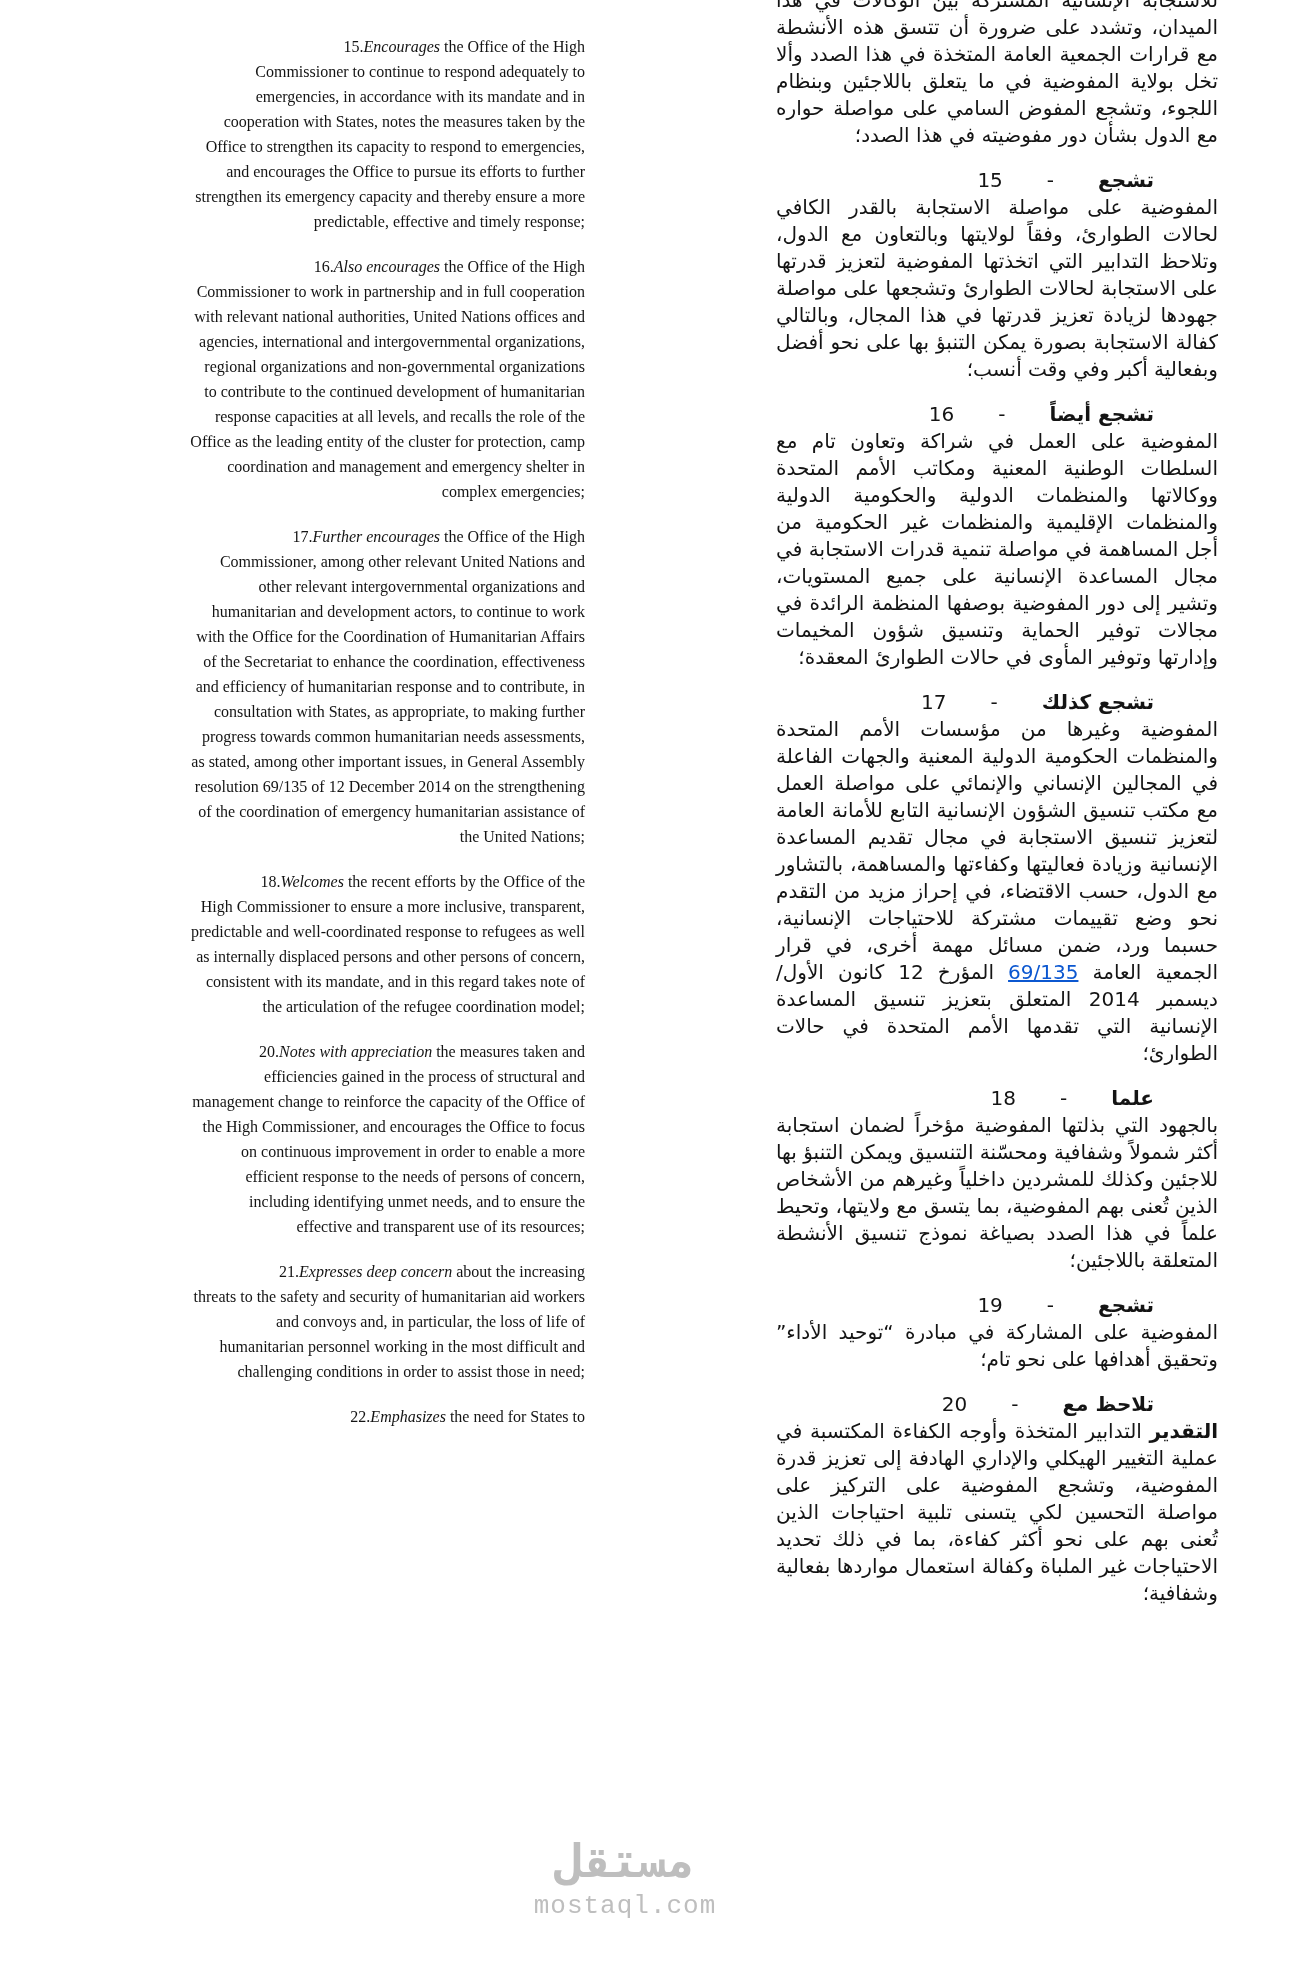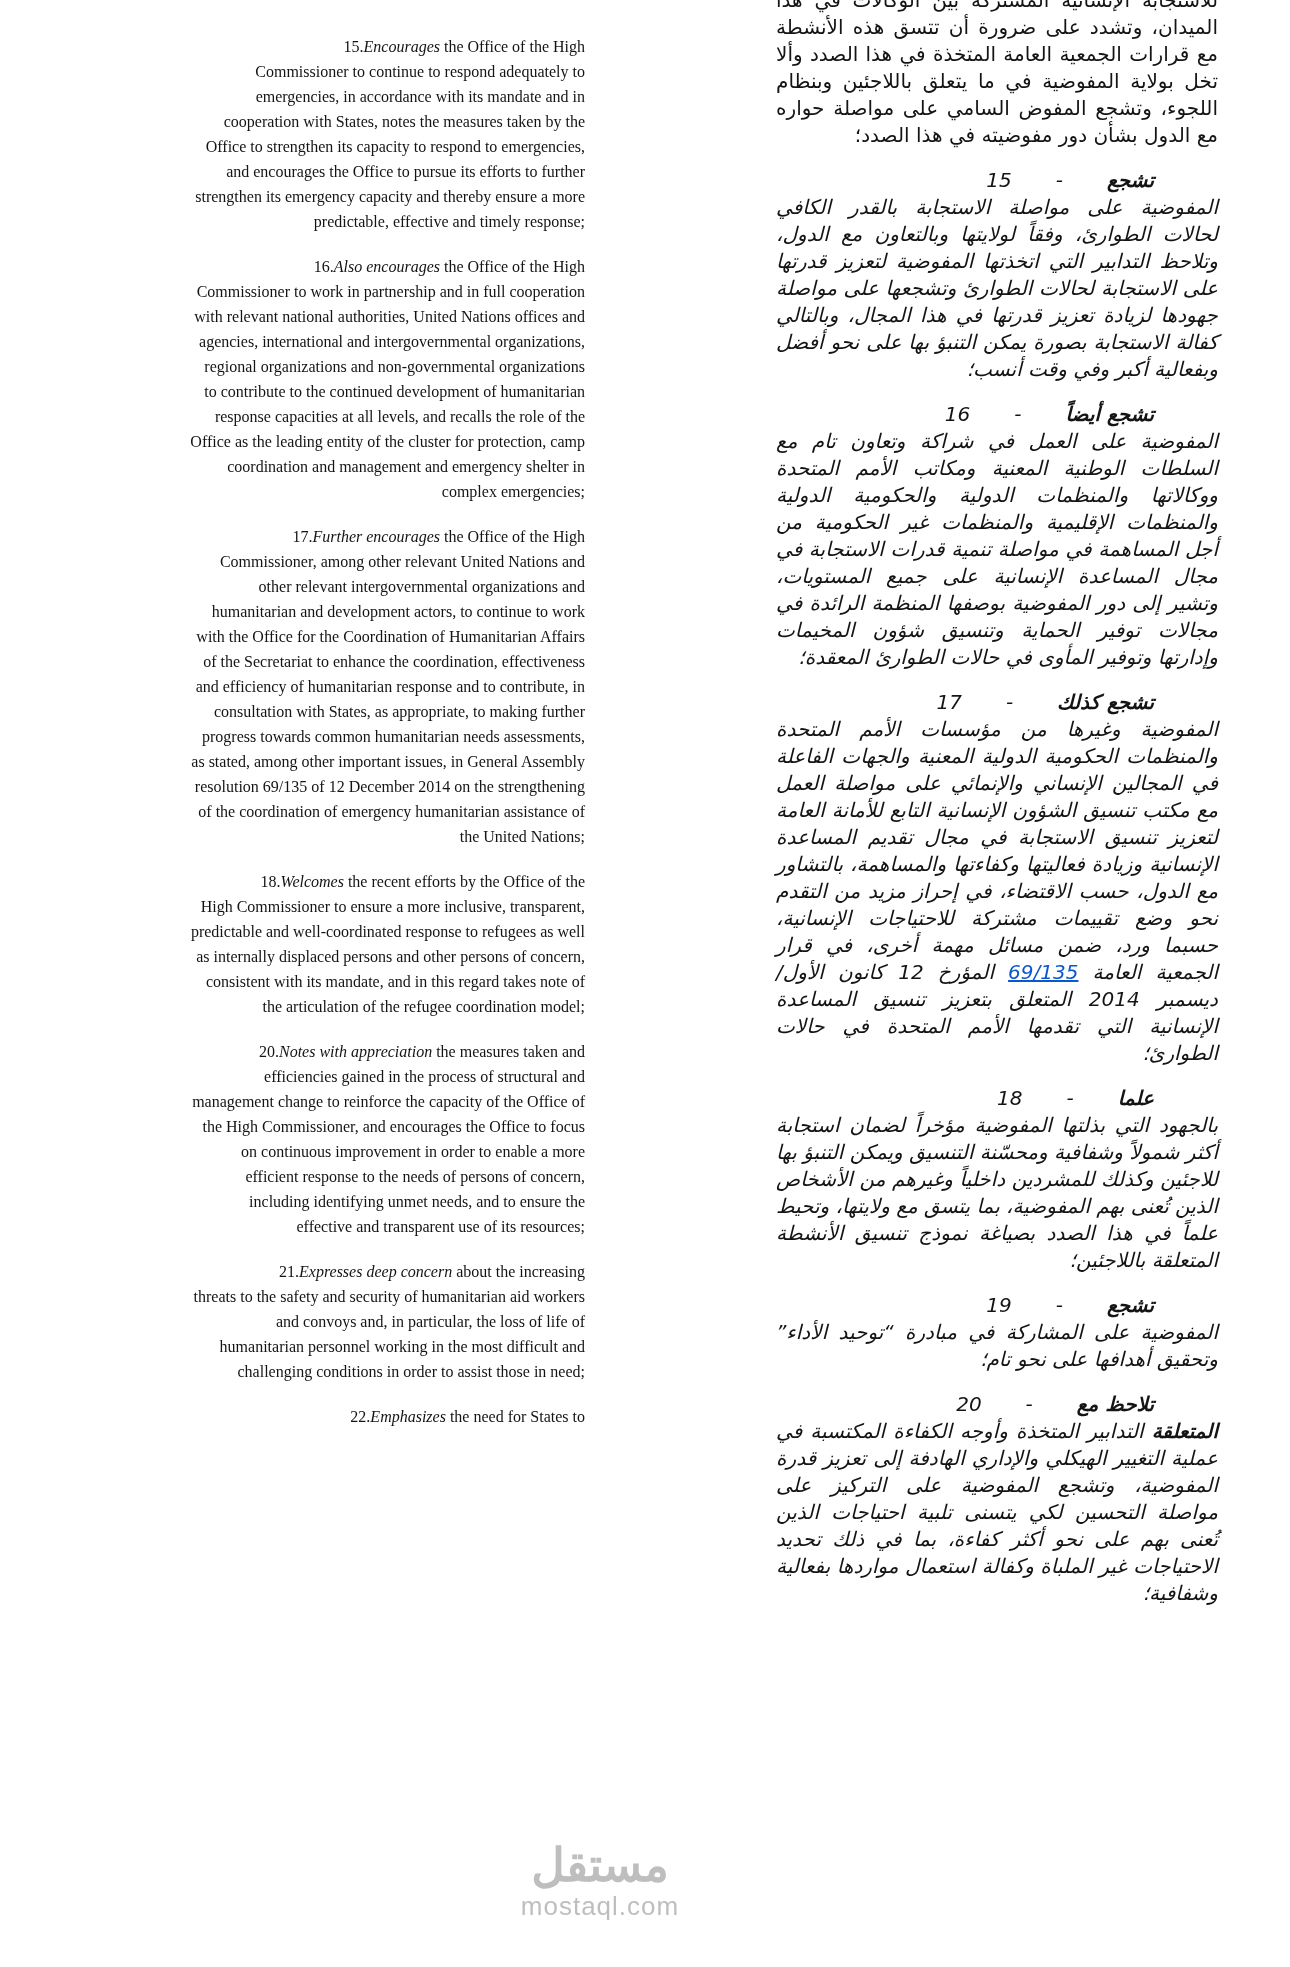--- a/index.html
+++ b/index.html
@@ -24,37 +24,37 @@
   .en-num  { display:inline-block; width:104px; text-indent:0; }
   .en-lead { font-style:italic; }
   
   .col-ar {
     position:absolute; left:776px; top:0; width:442px;
     font-family:"DejaVu Sans", sans-serif;
     font-size:20px; line-height:27px;
     direction:rtl; text-align:justify;
   }
   .ar-tail { margin-top:-13px; margin-bottom:18px; }
-  .ar-para { margin-bottom:18px;font-style:italic; }
+  .ar-para { margin-bottom:18px; }
   .ar-head { direction:ltr; text-align:right; padding-right:64px; }
   .ar-head .gap { display:inline-block; width:44px; }
   .ar-lead { font-weight:bold; }
   .doc-link {
     color:var(--link-color,#0b57d0);
     text-decoration:underline;
     unicode-bidi:embed; direction:ltr;
   }
   
   .watermark {
-    position:absolute; left:480px; top:1840px; width:240px;
+    position:absolute; left:505px; top:1840px; width:240px;
     text-align:center;
     color:var(--watermark-color,#a9a9a9);
     opacity:.75;
     pointer-events:none; user-select:none;
-    font-family:Liberation Sans, sans-serif;
+    font-family:Liberation Mono, monospace;
   }
   .wm-ar { font-size:46px; font-weight:bold; line-height:1.1; }
   .wm-domain { font-size:26px; letter-spacing:1px; }
 </style>
 </head>
 <body>
 
 <div class="page">
   <div class="col-en">
       <div class="en-para"><span class="en-num">15.</span><i class="en-lead">Encourages</i><span> the Office of the High Commissioner to continue to respond adequately to emergencies, in accordance with its mandate and in cooperation with States, notes the measures taken by the Office to strengthen its capacity to respond to emergencies, and encourages the Office to pursue its efforts to further strengthen its emergency capacity and thereby ensure a more predictable, effective and timely response;</span></div>
@@ -82,20 +82,20 @@
       <div class="ar-para">
         <div class="ar-head"><span class="ar-num">18</span><span class="gap"></span><span>-</span><span class="gap"></span><b class="ar-lead">علما</b></div>
         <div class="ar-body"><span>بالجهود التي بذلتها المفوضية مؤخراً لضمان استجابة أكثر شمولاً وشفافية ومحسّنة التنسيق ويمكن التنبؤ بها للاجئين وكذلك للمشردين داخلياً وغيرهم من الأشخاص الذين تُعنى بهم المفوضية، بما يتسق مع ولايتها، وتحيط علماً في هذا الصدد بصياغة نموذج تنسيق الأنشطة المتعلقة باللاجئين؛</span></div>
       </div>
       <div class="ar-para">
         <div class="ar-head"><span class="ar-num">19</span><span class="gap"></span><span>-</span><span class="gap"></span><b class="ar-lead">تشجع</b></div>
         <div class="ar-body"><span>المفوضية على المشاركة في مبادرة “توحيد الأداء” وتحقيق أهدافها على نحو تام؛</span></div>
       </div>
       <div class="ar-para">
         <div class="ar-head"><span class="ar-num">20</span><span class="gap"></span><span>-</span><span class="gap"></span><b class="ar-lead">تلاحظ مع</b></div>
-        <div class="ar-body"><b class="ar-lead">المتعلقة</b><span> التدابير المتخذة وأوجه الكفاءة المكتسبة في عملية التغيير الهيكلي والإداري الهادفة إلى تعزيز قدرة المفوضية، وتشجع المفوضية على التركيز على مواصلة التحسين لكي يتسنى تلبية احتياجات الذين تُعنى بهم على نحو أكثر كفاءة، بما في ذلك تحديد الاحتياجات غير الملباة وكفالة استعمال مواردها بفعالية وشفافية؛</span></div>
+        <div class="ar-body"><b class="ar-lead">التقدير</b><span> التدابير المتخذة وأوجه الكفاءة المكتسبة في عملية التغيير الهيكلي والإداري الهادفة إلى تعزيز قدرة المفوضية، وتشجع المفوضية على التركيز على مواصلة التحسين لكي يتسنى تلبية احتياجات الذين تُعنى بهم على نحو أكثر كفاءة، بما في ذلك تحديد الاحتياجات غير الملباة وكفالة استعمال مواردها بفعالية وشفافية؛</span></div>
       </div>
     </div>
   <div class="watermark">
     <div class="wm-ar">مستقل</div>
     <div class="wm-domain">mostaql.com</div>
   </div>
 </div>
 
 </body></html>

